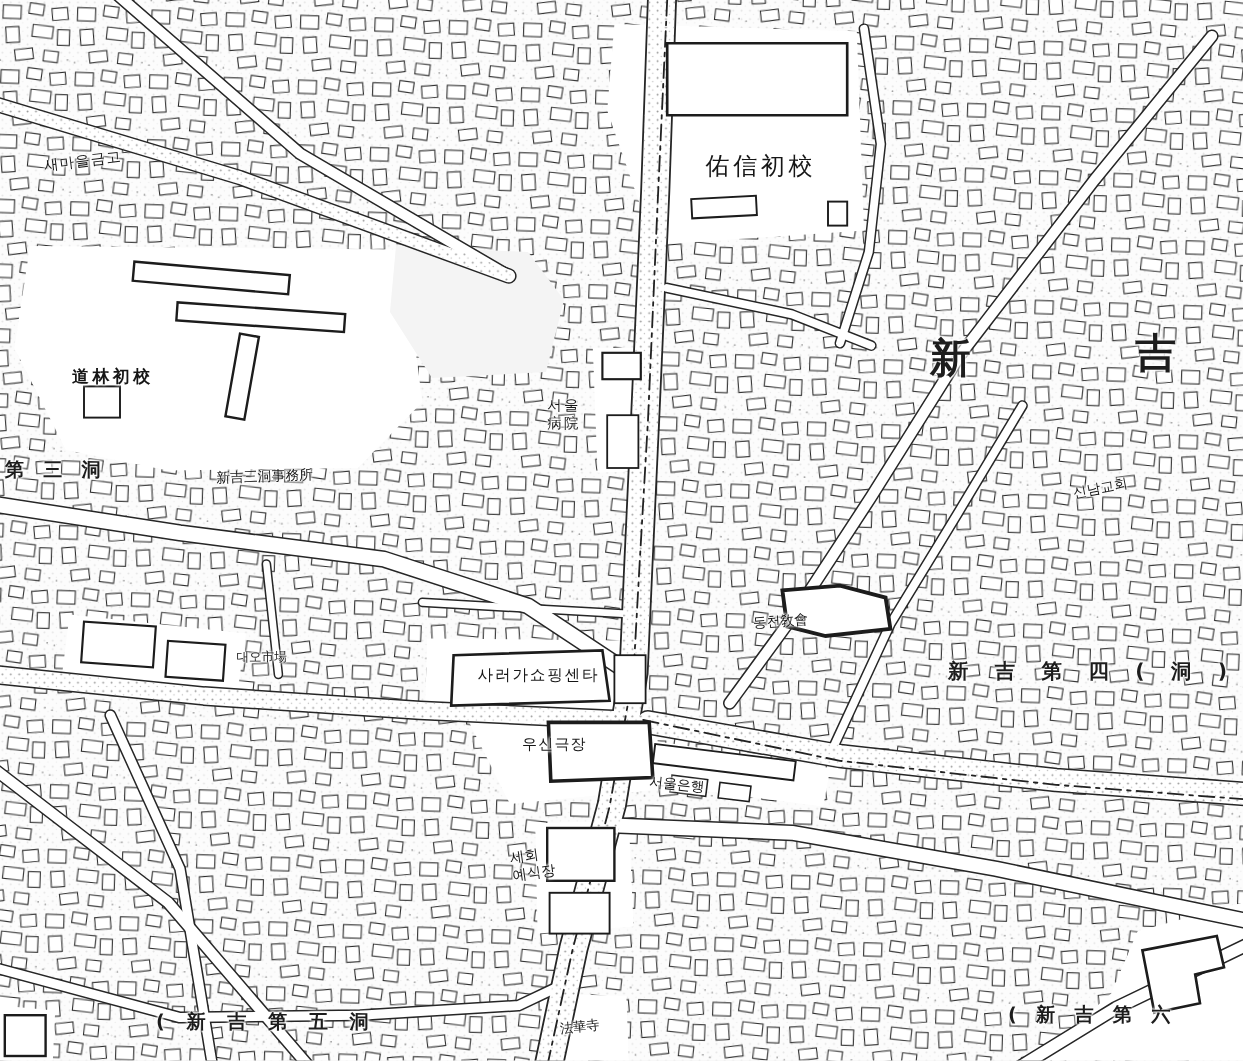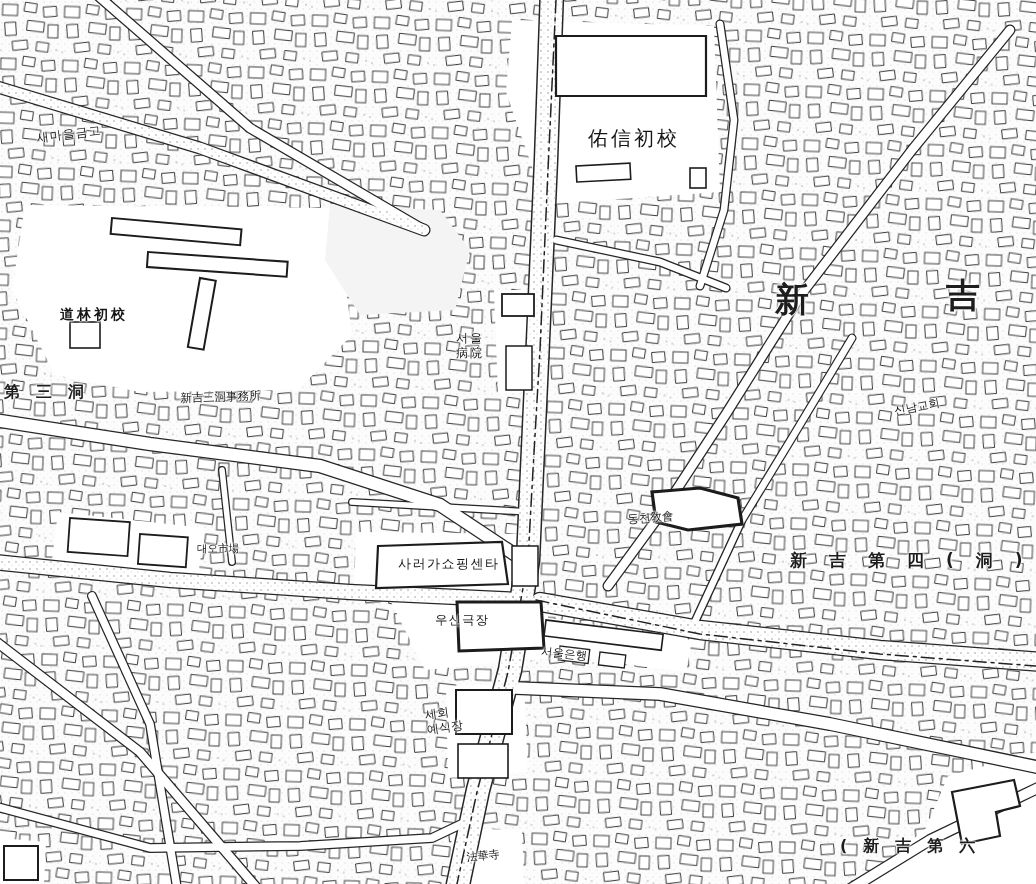--- a/index.html
+++ b/index.html
@@ -198,16 +198,17 @@
   <div class="lbl" style="left:866px;top:886px;font-size:9.5px;">觀音寺</div>
 
   <div class="lbl district" style="left:775px;top:278px;font-size:34px;">新</div>
 
   <div class="lbl district" style="left:946px;top:274px;font-size:34px;">吉</div>
 
   <div class="lbl district" style="left:4px;top:382px;font-size:16px;letter-spacing:16px;">第三洞</div>
 
   <div class="lbl district" style="left:790px;top:550px;font-size:17px;letter-spacing:22px;">新吉第四(洞)</div>
 
+  <div class="lbl district" style="left:130px;top:842px;font-size:16px;letter-spacing:18px;">(新吉第五洞</div>
 
   <div class="lbl district" style="left:840px;top:836px;font-size:16px;letter-spacing:16px;">(新吉第六</div>
 
 </div>
 
 </body></html>

